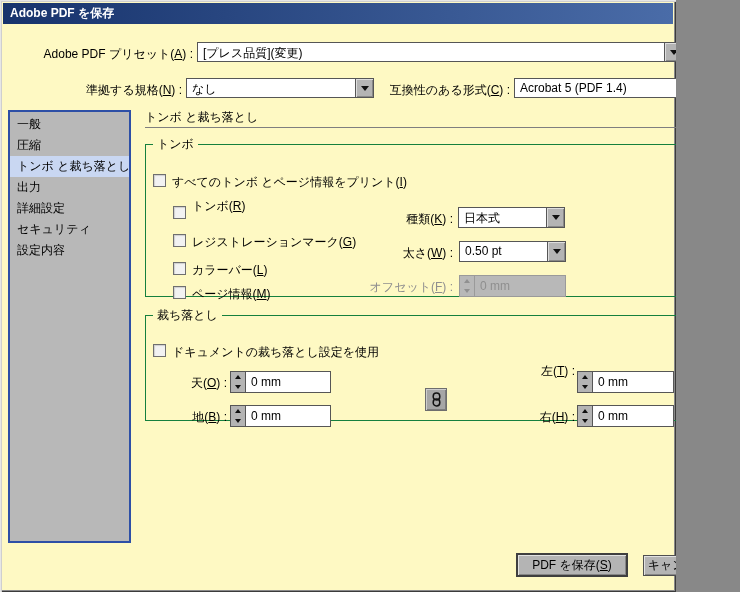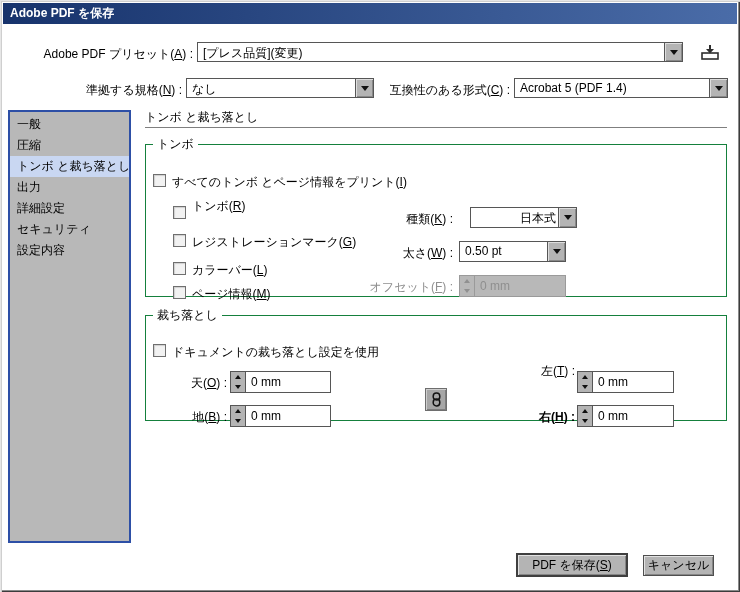--- a/index.html
+++ b/index.html
@@ -1,18 +1,18 @@
 <!DOCTYPE html>
 <html><head>
 <meta charset="utf-8">
 <style>
   html,body{margin:0;padding:0;background:#888;}
   *{box-sizing:border-box;font-family:"Liberation Sans",sans-serif;}
   #window{
-    position:relative;width:740px;height:592px;background:#ffffff;
+    position:relative;width:676px;height:592px;background:#fef9c3;
     box-shadow:inset 1px 1px 0 #e6e6e6, inset 2px 2px 0 #cfcfcf,
                inset -1px -1px 0 #3c3c3c, inset -2px -2px 0 #8a8a8a;
     overflow:hidden;font-size:12px;color:#000;
   }
   #titlebar{
     position:absolute;left:3px;top:3px;right:3px;height:21px;
     background:linear-gradient(to right,#17336c,#4a6ca8);
     color:#fff;font-weight:bold;display:flex;align-items:center;padding-left:7px;
   }
   .lbl{position:absolute;white-space:nowrap;}
@@ -129,21 +129,21 @@
     <span class="chk" style="left:27px;top:81px;"></span>
     <span class="lbl" style="left:46px;top:81px;">レジストレーションマーク(<u>G</u>)</span>
 
     <span class="chk" style="left:27px;top:109px;"></span>
     <span class="lbl" style="left:46px;top:109px;">カラーバー(<u>L</u>)</span>
 
     <span class="chk" style="left:27px;top:133px;"></span>
     <span class="lbl" style="left:46px;top:133px;">ページ情報(<u>M</u>)</span>
 
     <span class="lbl r" style="left:180px;top:58px;width:127px;">種類(<u>K</u>) :</span>
-    <div class="combo" style="left:324px;top:54px;width:107px;height:21px;padding-left:44px;">
+    <div class="combo" style="left:312px;top:54px;width:107px;height:21px;">
       <span class="ct">日本式</span>
       <span class="cbtn">
           <i class="tri-dn"></i>
         </span>
     </div>
 
     <span class="lbl r" style="left:180px;top:92px;width:127px;">太さ(<u>W</u>) :</span>
     <div class="combo" style="left:313px;top:88px;width:107px;height:21px;">
       <span class="ct">0.50 pt</span>
       <span class="cbtn">
@@ -210,21 +210,21 @@
         <span>
             <i class="tri-up-s"></i>
           </span>
         <span>
             <i class="tri-dn-s"></i>
           </span>
       </span>
       <span class="sv">0 mm</span>
     </div>
 
-    <span class="lbl r" style="left:385px;top:85px;width:44px;font-weight:bold;">右(<u>H</u>) :</span>
+    <span class="lbl r" style="left:385px;top:85px;width:44px;">右(<u>H</u>) :</span>
     <div class="spin" style="left:431px;top:81px;width:97px;">
       <span class="arrows">
         <span>
             <i class="tri-up-s"></i>
           </span>
         <span>
             <i class="tri-dn-s"></i>
           </span>
       </span>
       <span class="sv">0 mm</span>

